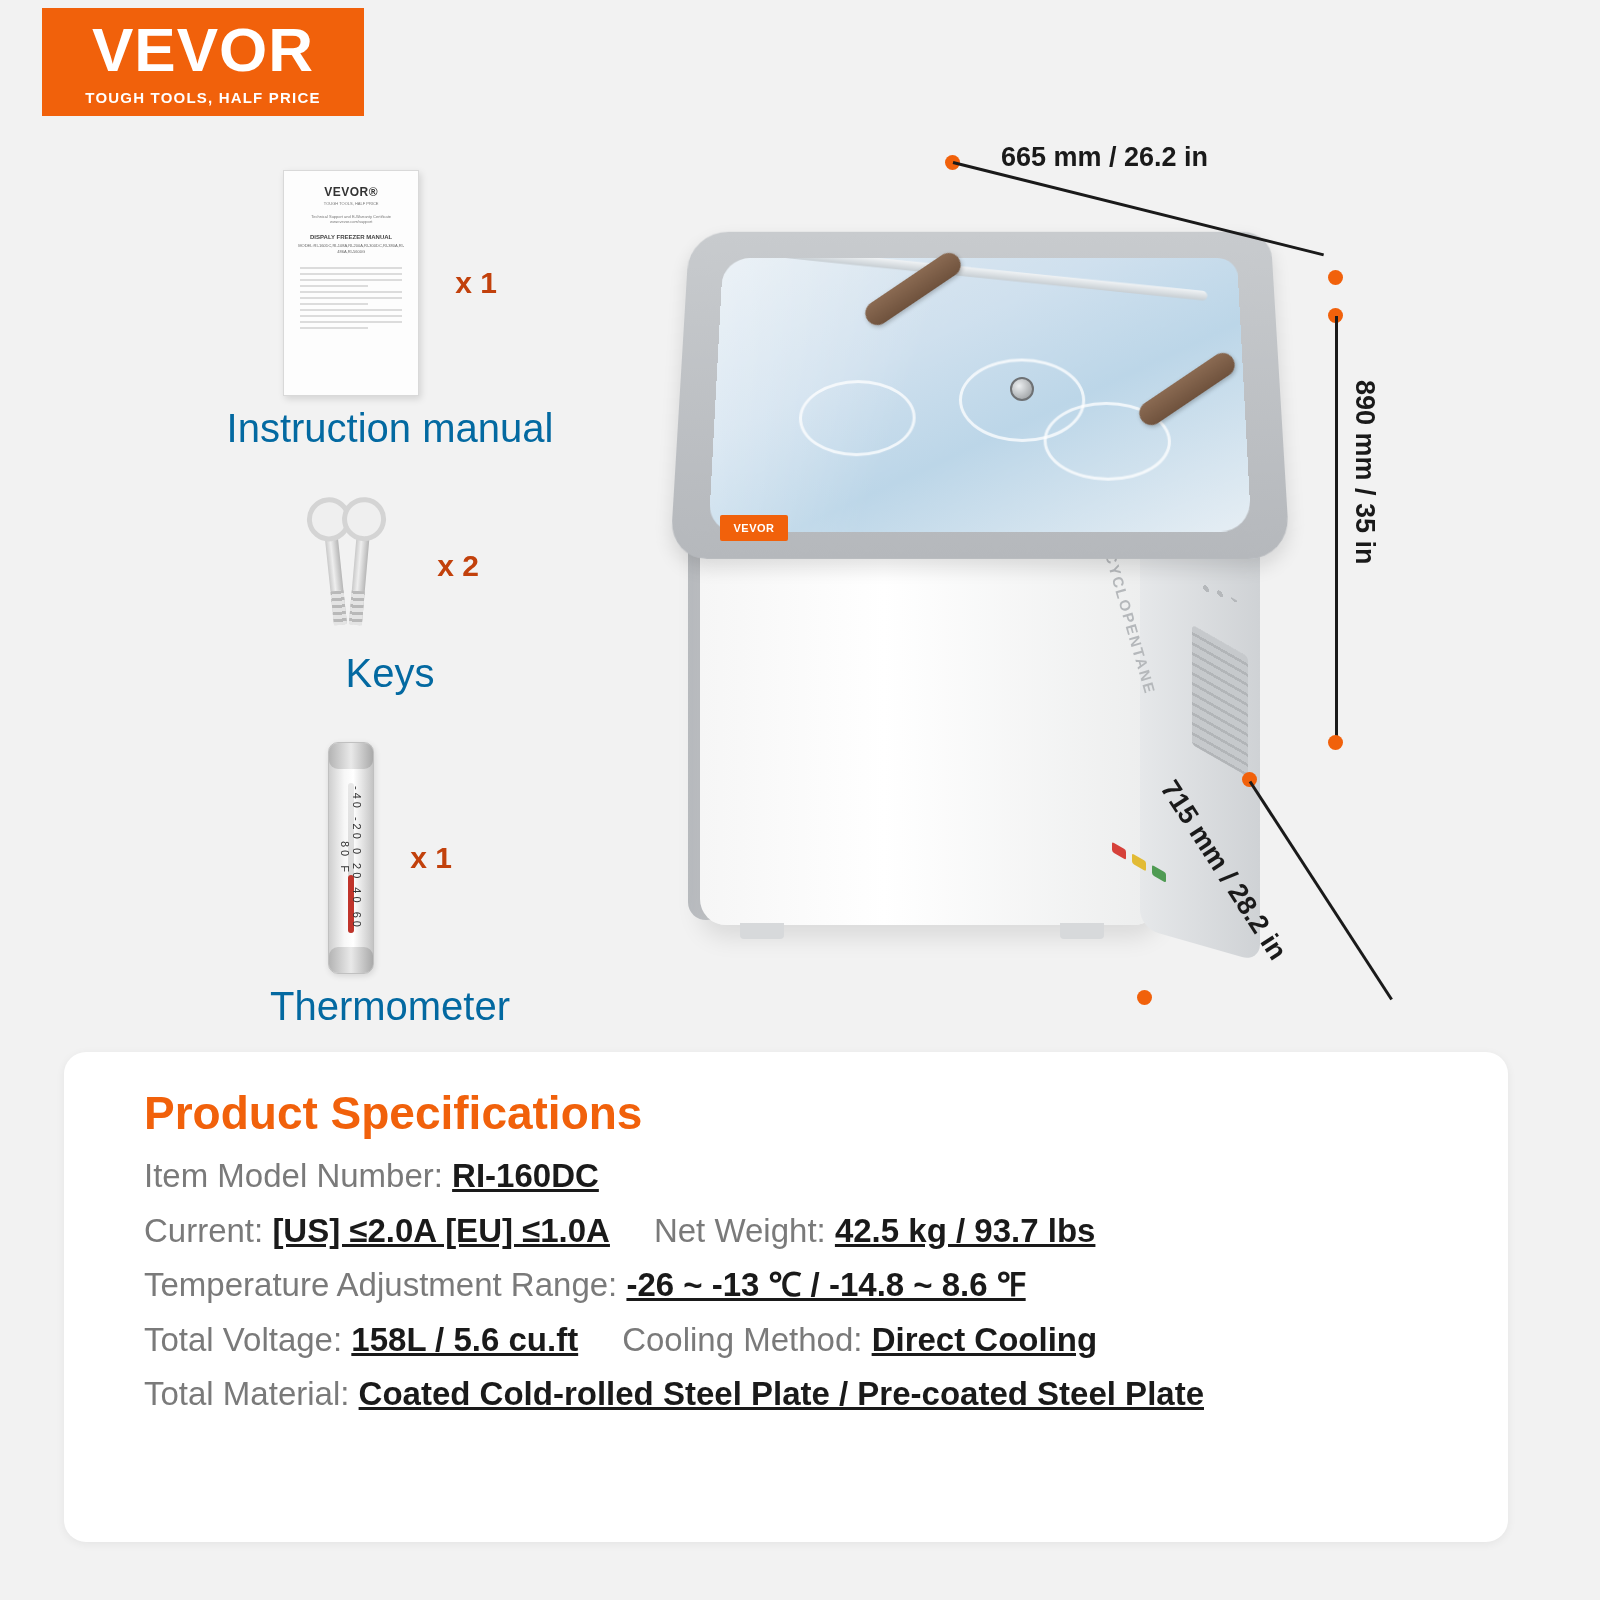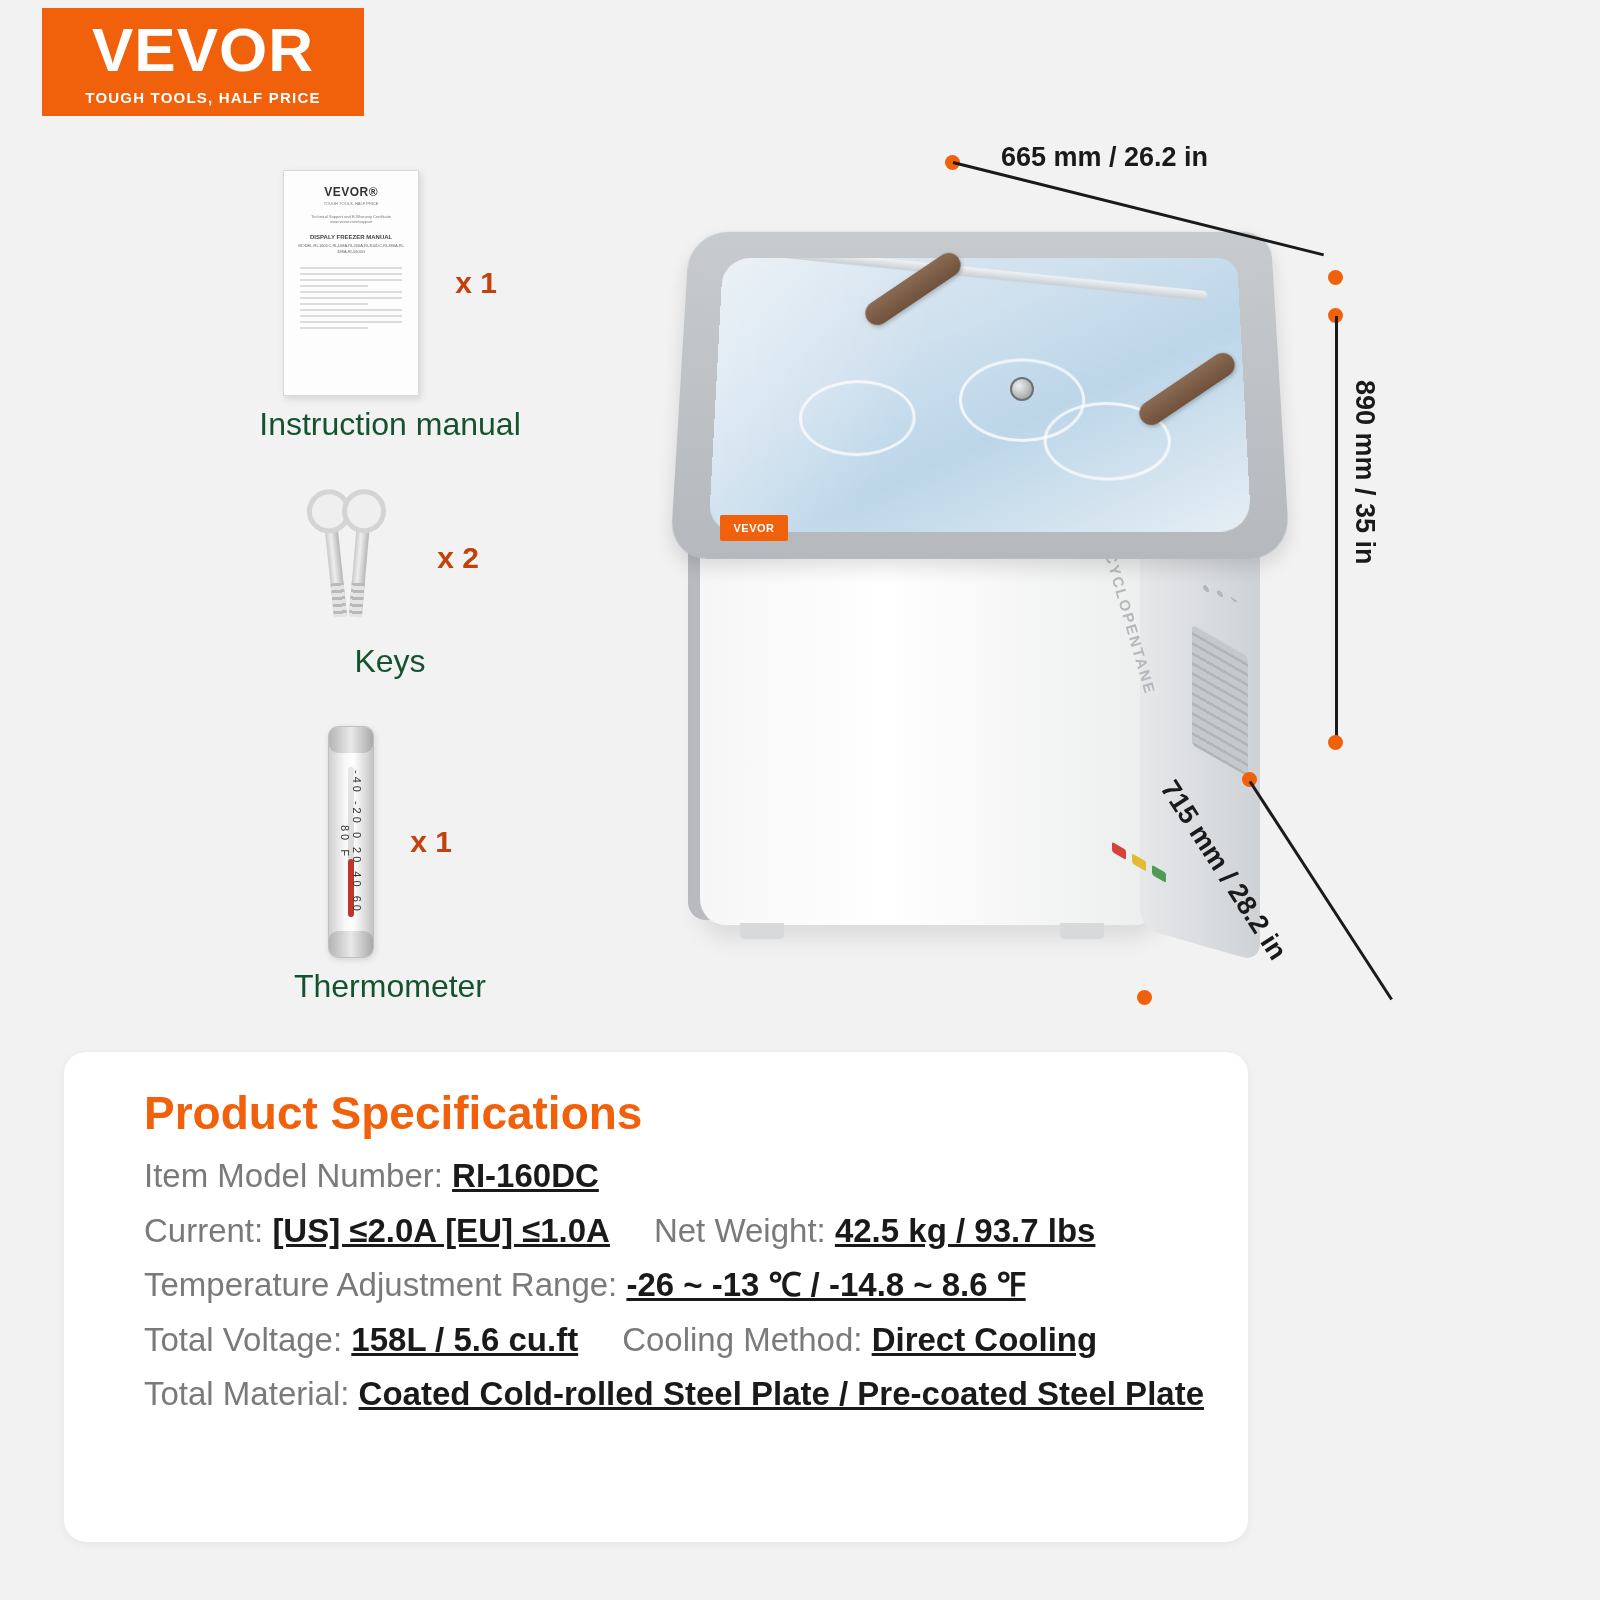--- a/index.html
+++ b/index.html
@@ -60,22 +60,22 @@
     align-items: center;
     justify-content: center;
   }
   .acc-qty {
     color: #c2410c;
     font-size: 30px;
     font-weight: bold;
     margin-left: 36px;
   }
   .acc-label {
-    font-size: 32px;
-    color: #14532d;
+    font-size: 40px;
+    color: #0369a1;
     margin-top: 10px;
     text-align: center;
   }
 
   
   .manual {
     width: 136px;
     height: 226px;
     background: #fdfdfd;
     border: 1px solid #d9d9d9;
@@ -436,21 +436,21 @@
   .dim-text.diag {
     transform: rotate(57deg);
     transform-origin: left top;
   }
 
   
   .spec-panel {
     position: absolute;
     left: 64px;
     top: 1052px;
-    width: 1184px;
+    width: 1444px;
     height: 490px;
     background: #ffffff;
     border-radius: 22px;
     box-shadow: 0 2px 10px rgba(0,0,0,0.06);
     box-sizing: border-box;
     padding: 28px 70px;
   }
   .spec-title {
     color: #f1610b;
     font-size: 46px;

